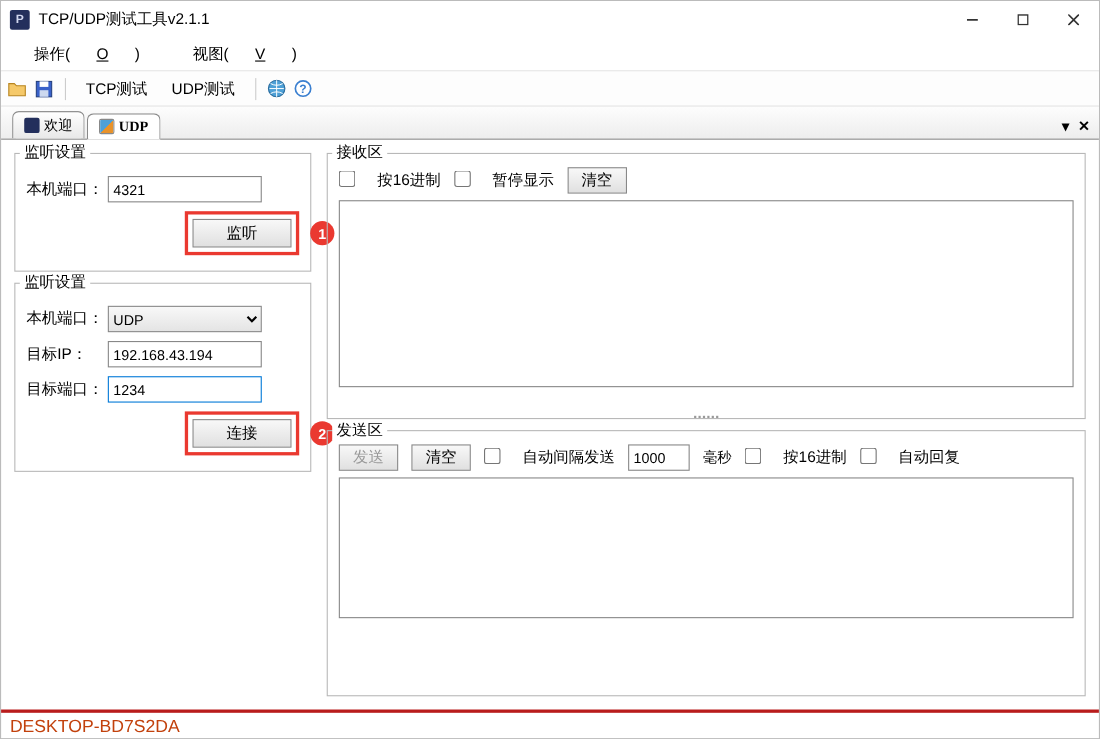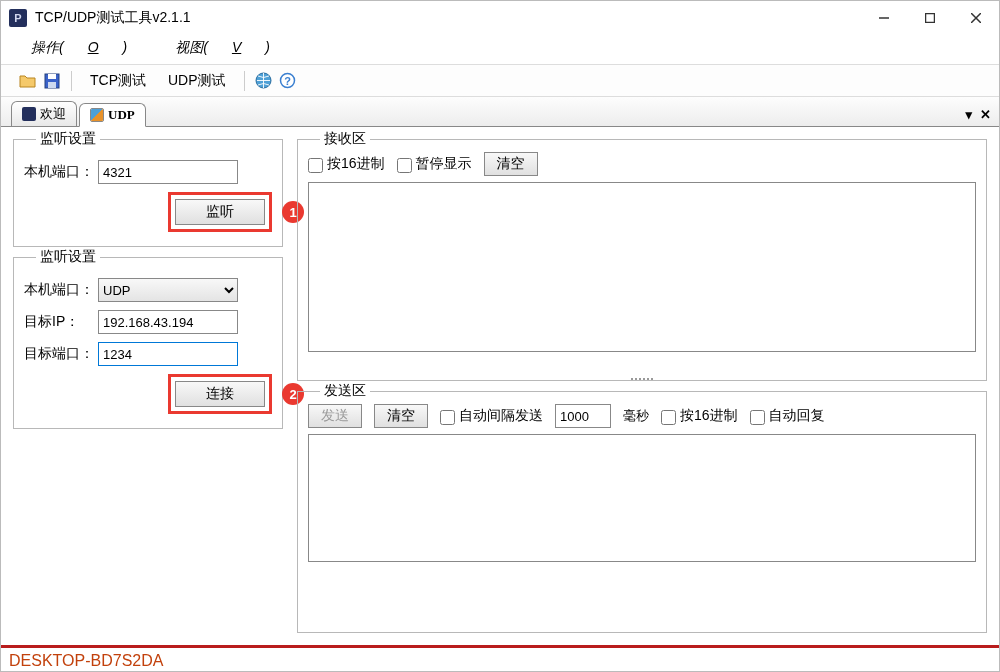--- a/index.html
+++ b/index.html
@@ -11,58 +11,58 @@
       color: #000;
       user-select: none;
     }
     .window { width: 1000px; height: 672px; display: flex; flex-direction: column; border: 1px solid #bbb; position: relative; }
     .titlebar { height: 34px; display: flex; align-items: center; padding: 0 0px 0 8px; background: #fff; }
     .titlebar .app-icon { width: 18px; height: 18px; background: #232f5c; border-radius: 2px; margin-right: 8px; display: flex; align-items: center; justify-content: center; color: #d0d6ee; font-size: 11px; font-weight: bold; }
     .titlebar .title { flex: 1; font-size: 14px; }
     .winbtn { width: 46px; height: 34px; display: flex; align-items: center; justify-content: center; }
     .winbtn svg { width: 10px; height: 10px; stroke: #333; stroke-width: 1.5; fill: none; }
     
-    .menubar { height: 30px; display: flex; align-items: flex-start; padding: 0 6px; background: #fff; border-bottom: 1px solid #ddd; font-size: 14px; font-style: italic; }
+    .menubar { height: 30px; display: flex; align-items: center; padding: 0 6px; background: #fff; border-bottom: 1px solid #ddd; font-size: 14px; }
     .menubar span { padding: 4px 12px; }
     .menubar .u { text-decoration: underline; }
     
-    .toolbar { height: 32px; display: flex; align-items: center; padding: 0 18px; gap: 6px; border-bottom: 1px solid #ddd; background: #fdfdfd; font-size: 14px; }
+    .toolbar { height: 32px; display: flex; align-items: center; padding: 0 6px; gap: 6px; border-bottom: 1px solid #ddd; background: #fdfdfd; font-size: 14px; }
     .toolbar .tb-icon { width: 18px; height: 18px; display: inline-flex; align-items: center; justify-content: center; }
     .toolbar .sep { width: 1px; height: 20px; background: #ccc; margin: 0 4px; }
     .toolbar .txtbtn { padding: 2px 8px; }
     
     .tabbar { height: 30px; display: flex; align-items: flex-end; background: linear-gradient(to bottom, #fdfdfd, #ededed); border-bottom: 1px solid #888; padding-left: 10px; font-size: 13px; }
     .tab { border: 1px solid #888; border-bottom: none; border-radius: 6px 6px 0 0; padding: 3px 10px; margin-right: 2px; display: flex; align-items: center; gap: 4px; background: linear-gradient(to bottom,#fff,#e8e8e8); position: relative; font-family: Liberation Serif, serif; }
     .tab.active { background: #fff; border-bottom: 1px solid #fff; margin-bottom: -1px; font-weight: bold; }
     .tab-icon { width: 14px; height: 14px; background: #232f5c; border-radius: 2px; }
     .tab-icon.udp { background: #fff; border: 1px solid #888; position: relative; overflow: hidden; }
     .tab-icon.udp::after { content: ""; position: absolute; inset: 0; background: linear-gradient(135deg, #4da0d8 50%, #e8922a 50%); }
     .tabbar .spacer { flex: 1; }
     .tabbar .right { margin-right: 8px; margin-bottom: 4px; display: flex; gap: 8px; align-items: center; font-weight: bold; }
     
     .workarea { flex: 1; display: flex; padding: 12px; gap: 14px; }
     .leftcol { width: 270px; display: flex; flex-direction: column; gap: 10px; }
     .rightcol { flex: 1; display: flex; flex-direction: column; }
     
     .group { border: 1px solid #b8b8b8; padding: 12px 10px 14px 10px; position: relative; }
-    .group .legend { position: absolute; top: -10px; left: 22px; background: #fff; padding: 0 4px; font-size: 14px; }
+    .group .legend { position: absolute; top: -10px; left: 4px; background: #fff; padding: 0 4px; font-size: 14px; }
     .row { display: flex; align-items: center; margin: 8px 0; }
     .row label { width: 74px; font-size: 14px; }
     .row input[type=text] { border: 1px solid #888; height: 24px; padding: 0 4px; font-family: inherit; font-size: 13px; width: 140px; }
     .row select { border: 1px solid #888; height: 24px; width: 140px; font-family: inherit; font-size: 13px; background: linear-gradient(to bottom,#f8f8f8,#e4e4e4); }
     .btn { border: 1px solid #888; background: linear-gradient(to bottom,#f8f8f8,#e0e0e0); height: 26px; padding: 0 30px; font-family: inherit; font-size: 14px; }
     .btn.small { padding: 0 12px; height: 24px; }
     .btn:disabled { color: #999; }
     .btnwrap { display: flex; justify-content: flex-end; position: relative; }
     .redbox { border: 3px solid #ea3930; padding: 4px; }
     .badge { position: absolute; width: 22px; height: 22px; background: #ea3930; color: #fff; border-radius: 50%; display: flex; align-items: center; justify-content: center; font-weight: bold; font-size: 13px; right: -32px; top: 50%; transform: translateY(-50%); }
     
     .recv-section .legend, .send-section .legend { font-size: 14px; }
     .recv-controls, .send-controls { display: flex; align-items: center; gap: 12px; margin-bottom: 6px; flex-wrap: wrap; }
-    .checkbox { display: flex; align-items: flex-end; gap: 4px; font-size: 14px; }
+    .checkbox { display: flex; align-items: flex-start; gap: 20px; font-size: 14px; }
     .checkbox input { width: 15px; height: 15px; margin: 0; }
     .textarea-wrap { border: 1px solid #888; background: #fff; height: 186px; margin: 4px 0 6px 0; }
     .send-controls input[type=text] { width: 56px; height: 24px; border: 1px solid #888; padding: 0 4px; font-size: 13px; text-align: left; }
     
     .resize-grip { position: absolute; left: 50%; transform: translateX(-50%); width: 40px; height: 10px; display: flex; justify-content: center; align-items: center; gap: 2px; }
     .resize-grip span { width: 2px; height: 2px; background: #999; }
     
     .statusbar { height: 26px; border-top: 3px solid #b91c1c; padding: 4px 8px; font-size: 16px; color: #c2410c; }
     
     .focused { border: 1px solid #0078d7 !important; outline: none; }

